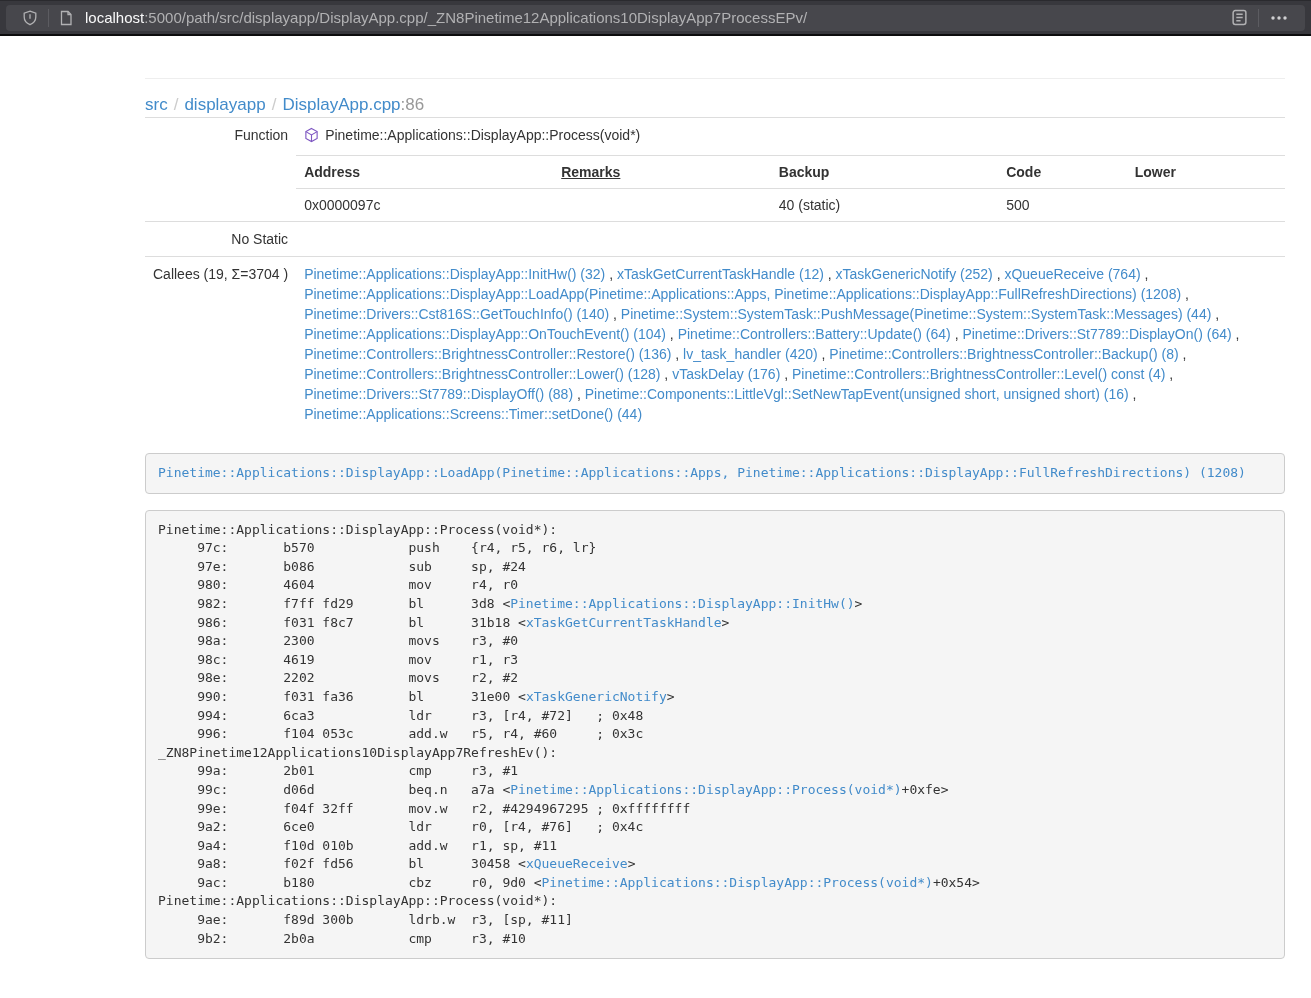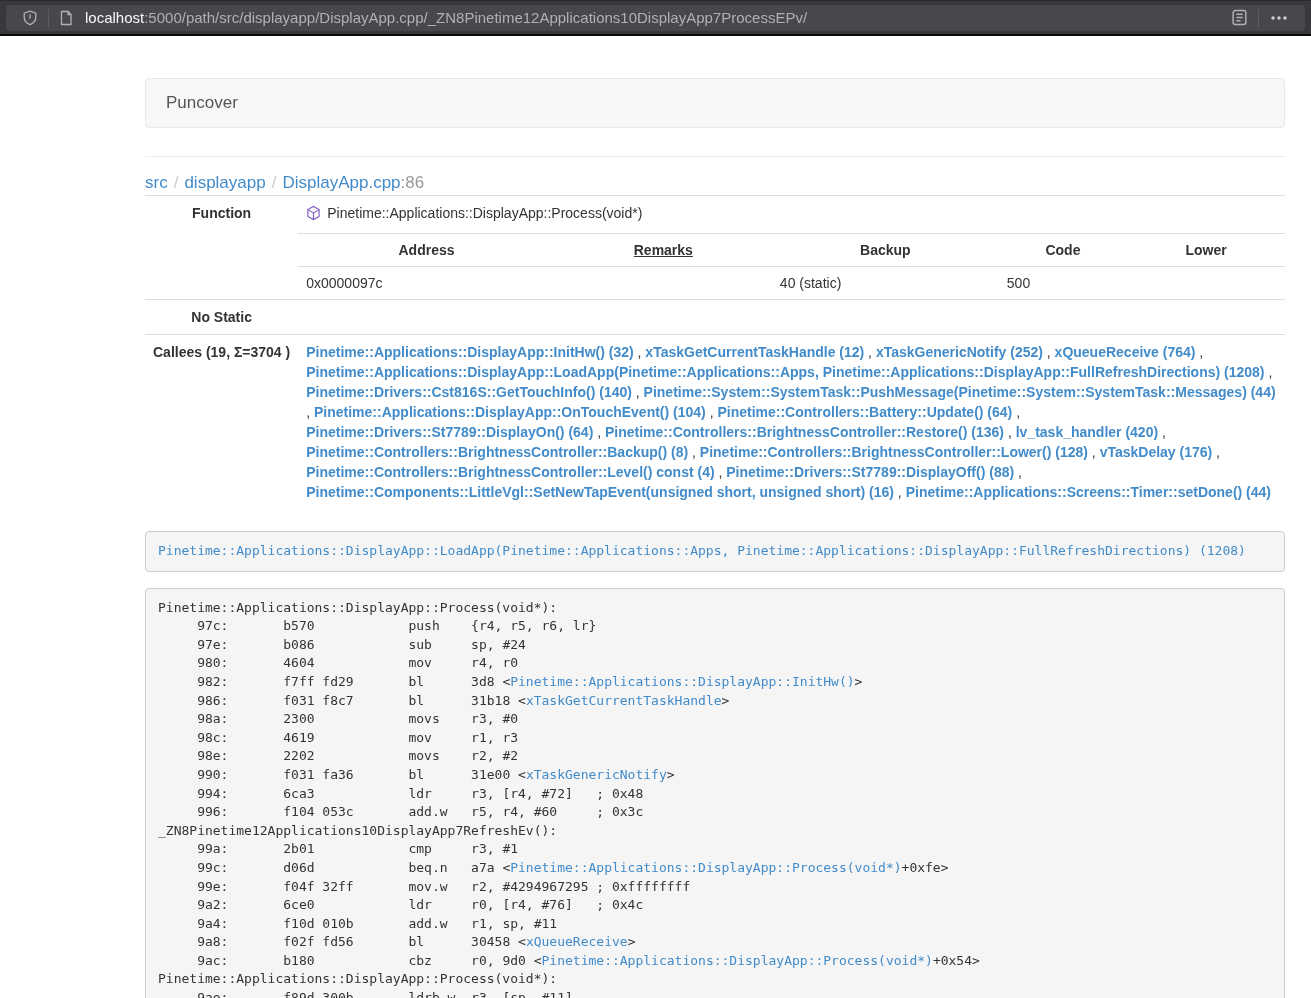--- a/index.html
+++ b/index.html
@@ -39,40 +39,40 @@
   hr.header-rule { border: none; border-top: 1px solid #eee; margin: 0 0 16px 0; }
 
   .breadcrumb { font-size: 17px; margin-bottom: 2px; }
   .bc-sep { color: #ccc; padding: 0 6px; }
   .bc-suffix { color: #999; }
 
   a.lnk { color: #428bca; text-decoration: none; cursor: pointer; }
 
   table.ftable { width: 100%; border-collapse: collapse; }
   table.ftable > tbody > tr > th.rlabel {
-    width: 148px; text-align: center; vertical-align: top;
-    font-weight: bold; padding: 7px 8px; border-top: 1px solid #ddd;
+    width: 148px; text-align: right; vertical-align: top;
+    font-weight: normal; padding: 7px 8px; border-top: 1px solid #ddd;
     line-height: 20px; white-space: nowrap;
   }
   table.ftable > tbody > tr > td.fcell {
     padding: 7px 8px; border-top: 1px solid #ddd; line-height: 20px;
     vertical-align: top;
   }
   table.ftable > tbody > tr > td.itd { padding: 0; border-top: 1px solid #ddd; }
 
   table.itable { width: 100%; border-collapse: collapse; }
   table.itable th {
-    text-align: center; font-weight: bold; padding: 7px 8px;
+    text-align: left; font-weight: bold; padding: 7px 8px;
     border-bottom: 1px solid #ddd; line-height: 18px;
   }
   table.itable td { padding: 7px 8px; line-height: 18px; }
   .col-address { width: 26%; } .col-remarks { width: 22%; text-decoration: underline; }
   .col-stack { width: 23%; } .col-code { width: 13%; }
 
-  #callees-cell a.lnk { white-space: nowrap; font-weight: bold; }
+  #callees-cell a.lnk { white-space: nowrap; }
   .csep { color: #333; }
 
   .cube { display: inline-block; vertical-align: -3px; margin-right: 6px; }
 
   pre.codebox {
     background: #f5f5f5; border: 1px solid #ccc; border-radius: 4px;
     padding: 10px 12px; margin: 0;
     font-family: "DejaVu Sans Mono", monospace;
     font-size: 13px; line-height: 18.6px; color: #333;
     white-space: pre; tab-size: 8; -moz-tab-size: 8; overflow: hidden;
@@ -111,23 +111,20 @@
           <circle cx="4" cy="8" r="1.7" fill="#d0d0d2"></circle>
           <circle cx="10" cy="8" r="1.7" fill="#d0d0d2"></circle>
           <circle cx="16" cy="8" r="1.7" fill="#d0d0d2"></circle>
         </svg>
     </span>
   </div>
 </div>
 
 <div class="container">
 
-  <div class="jumbotron">
-    <span>Puncover</span>
-  </div>
 
   <hr class="header-rule">
 
   <div class="breadcrumb" id="breadcrumb"><a class="lnk">src</a><span class="bc-sep">/</span><a class="lnk">displayapp</a><span class="bc-sep">/</span><a class="lnk">DisplayApp.cpp</a><span class="bc-suffix">:86</span></div>
 
   <table class="ftable">
     <tbody>
       <tr>
         <th class="rlabel" rowspan="2">Function</th>
         <td class="fcell">

